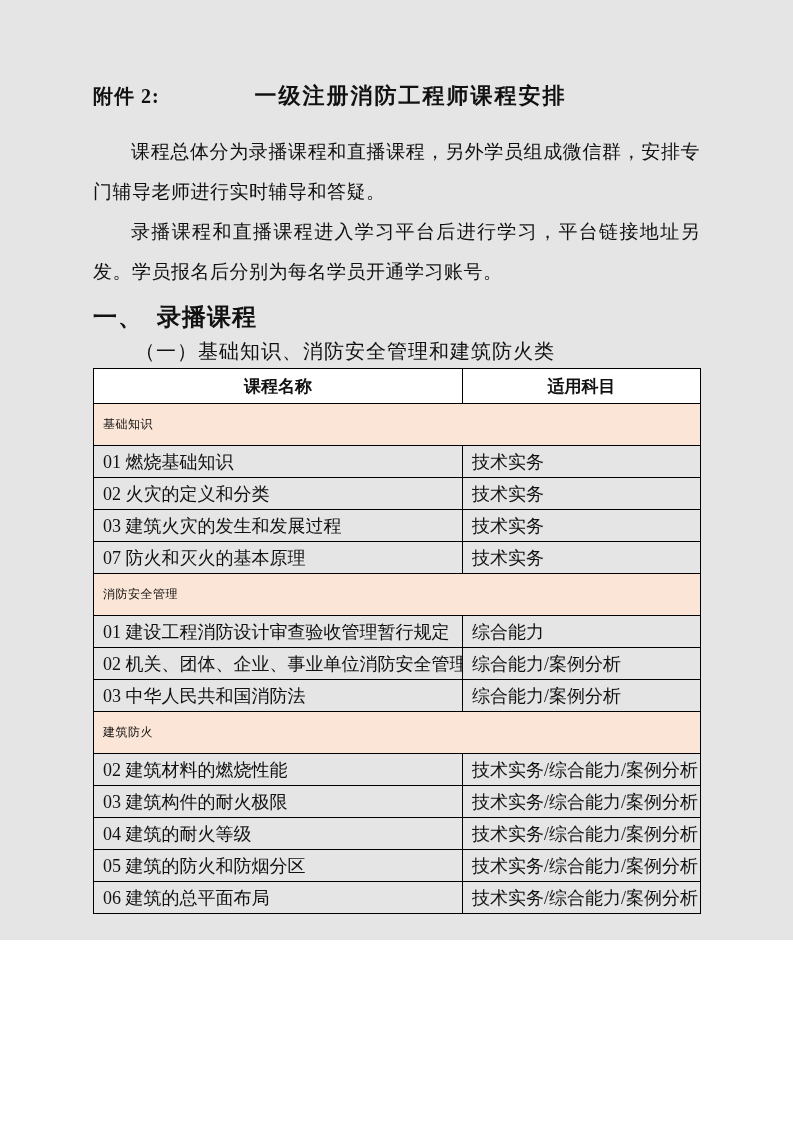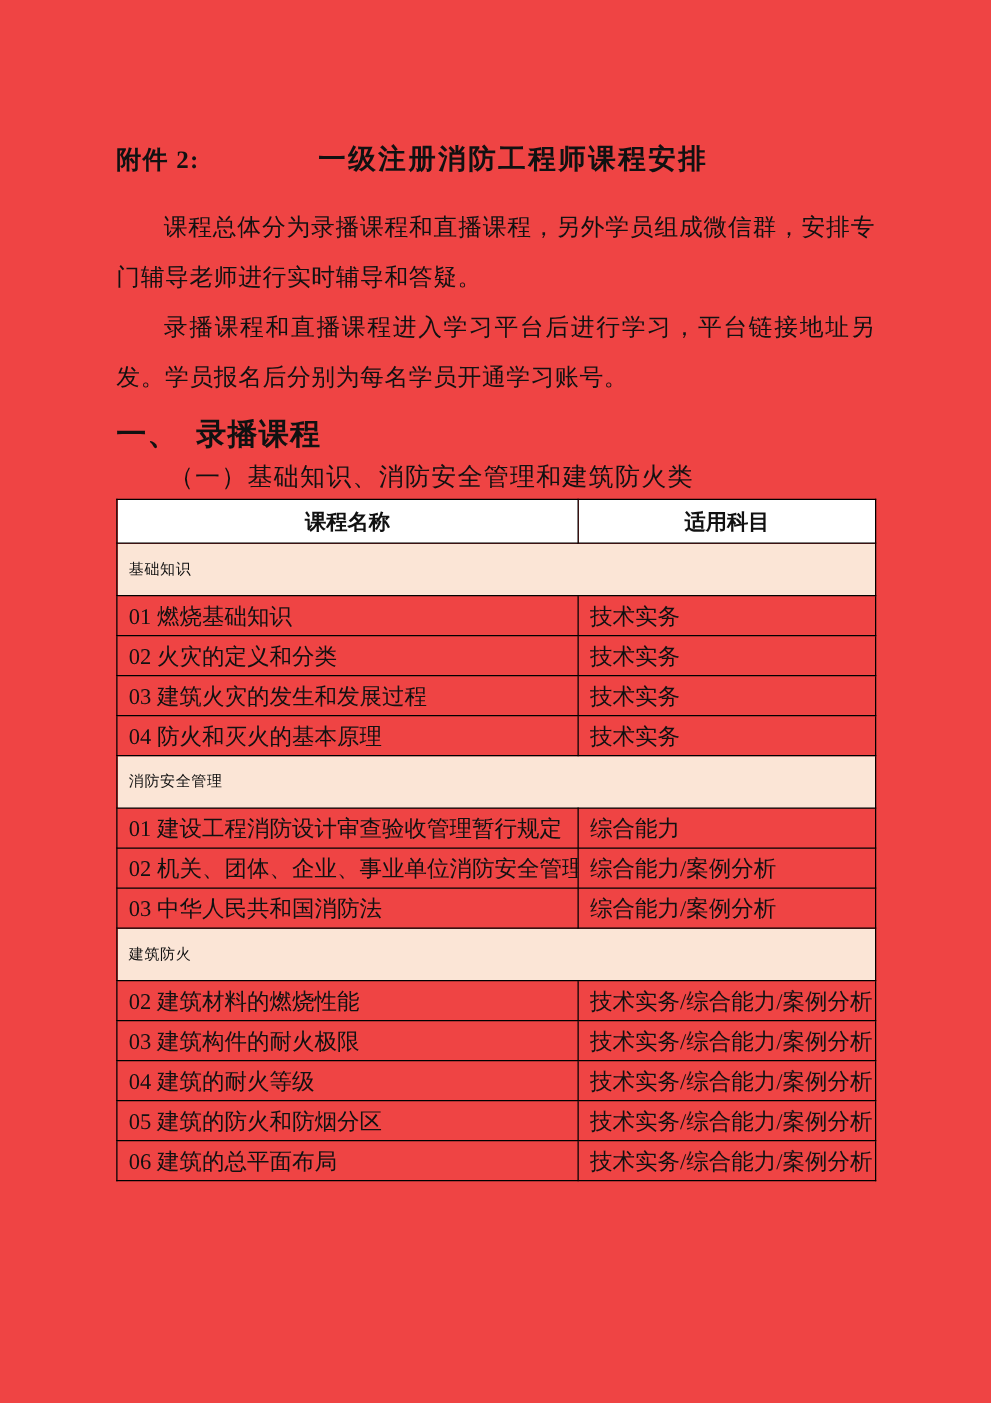--- a/index.html
+++ b/index.html
@@ -1,22 +1,22 @@
 <!DOCTYPE html>
 <html><head>
 <meta charset="utf-8">
 <style>
   html, body { margin: 0; padding: 0; background: #ffffff; }
   .page {
     position: relative;
     width: 793px;
-    height: 1122px;
-    background: #ef4444;
+    height: 940px;
+    background: #e5e5e5;
     box-sizing: border-box;
-    padding-top: 112px;
+    padding-top: 81px;
     font-family: "Liberation Serif", "DejaVu Serif", serif;
     color: #111111;
     overflow: hidden;
   }
   .doc {
     margin: 0 93px;
     width: 607px;
   }
   
   .title-line {
@@ -150,21 +150,21 @@
           </tr>
           <tr>
             <td class="data-cell">02 火灾的定义和分类</td>
             <td class="data-cell">技术实务</td>
           </tr>
           <tr>
             <td class="data-cell">03 建筑火灾的发生和发展过程</td>
             <td class="data-cell">技术实务</td>
           </tr>
           <tr>
-            <td class="data-cell">04 防火和灭火的基本原理</td>
+            <td class="data-cell">07 防火和灭火的基本原理</td>
             <td class="data-cell">技术实务</td>
           </tr>
           <tr>
             <td colspan="2" class="section-cell" style="background: rgb(251, 229, 214);">消防安全管理</td>
           </tr>
           <tr>
             <td class="data-cell">01 建设工程消防设计审查验收管理暂行规定</td>
             <td class="data-cell">综合能力</td>
           </tr>
           <tr>

